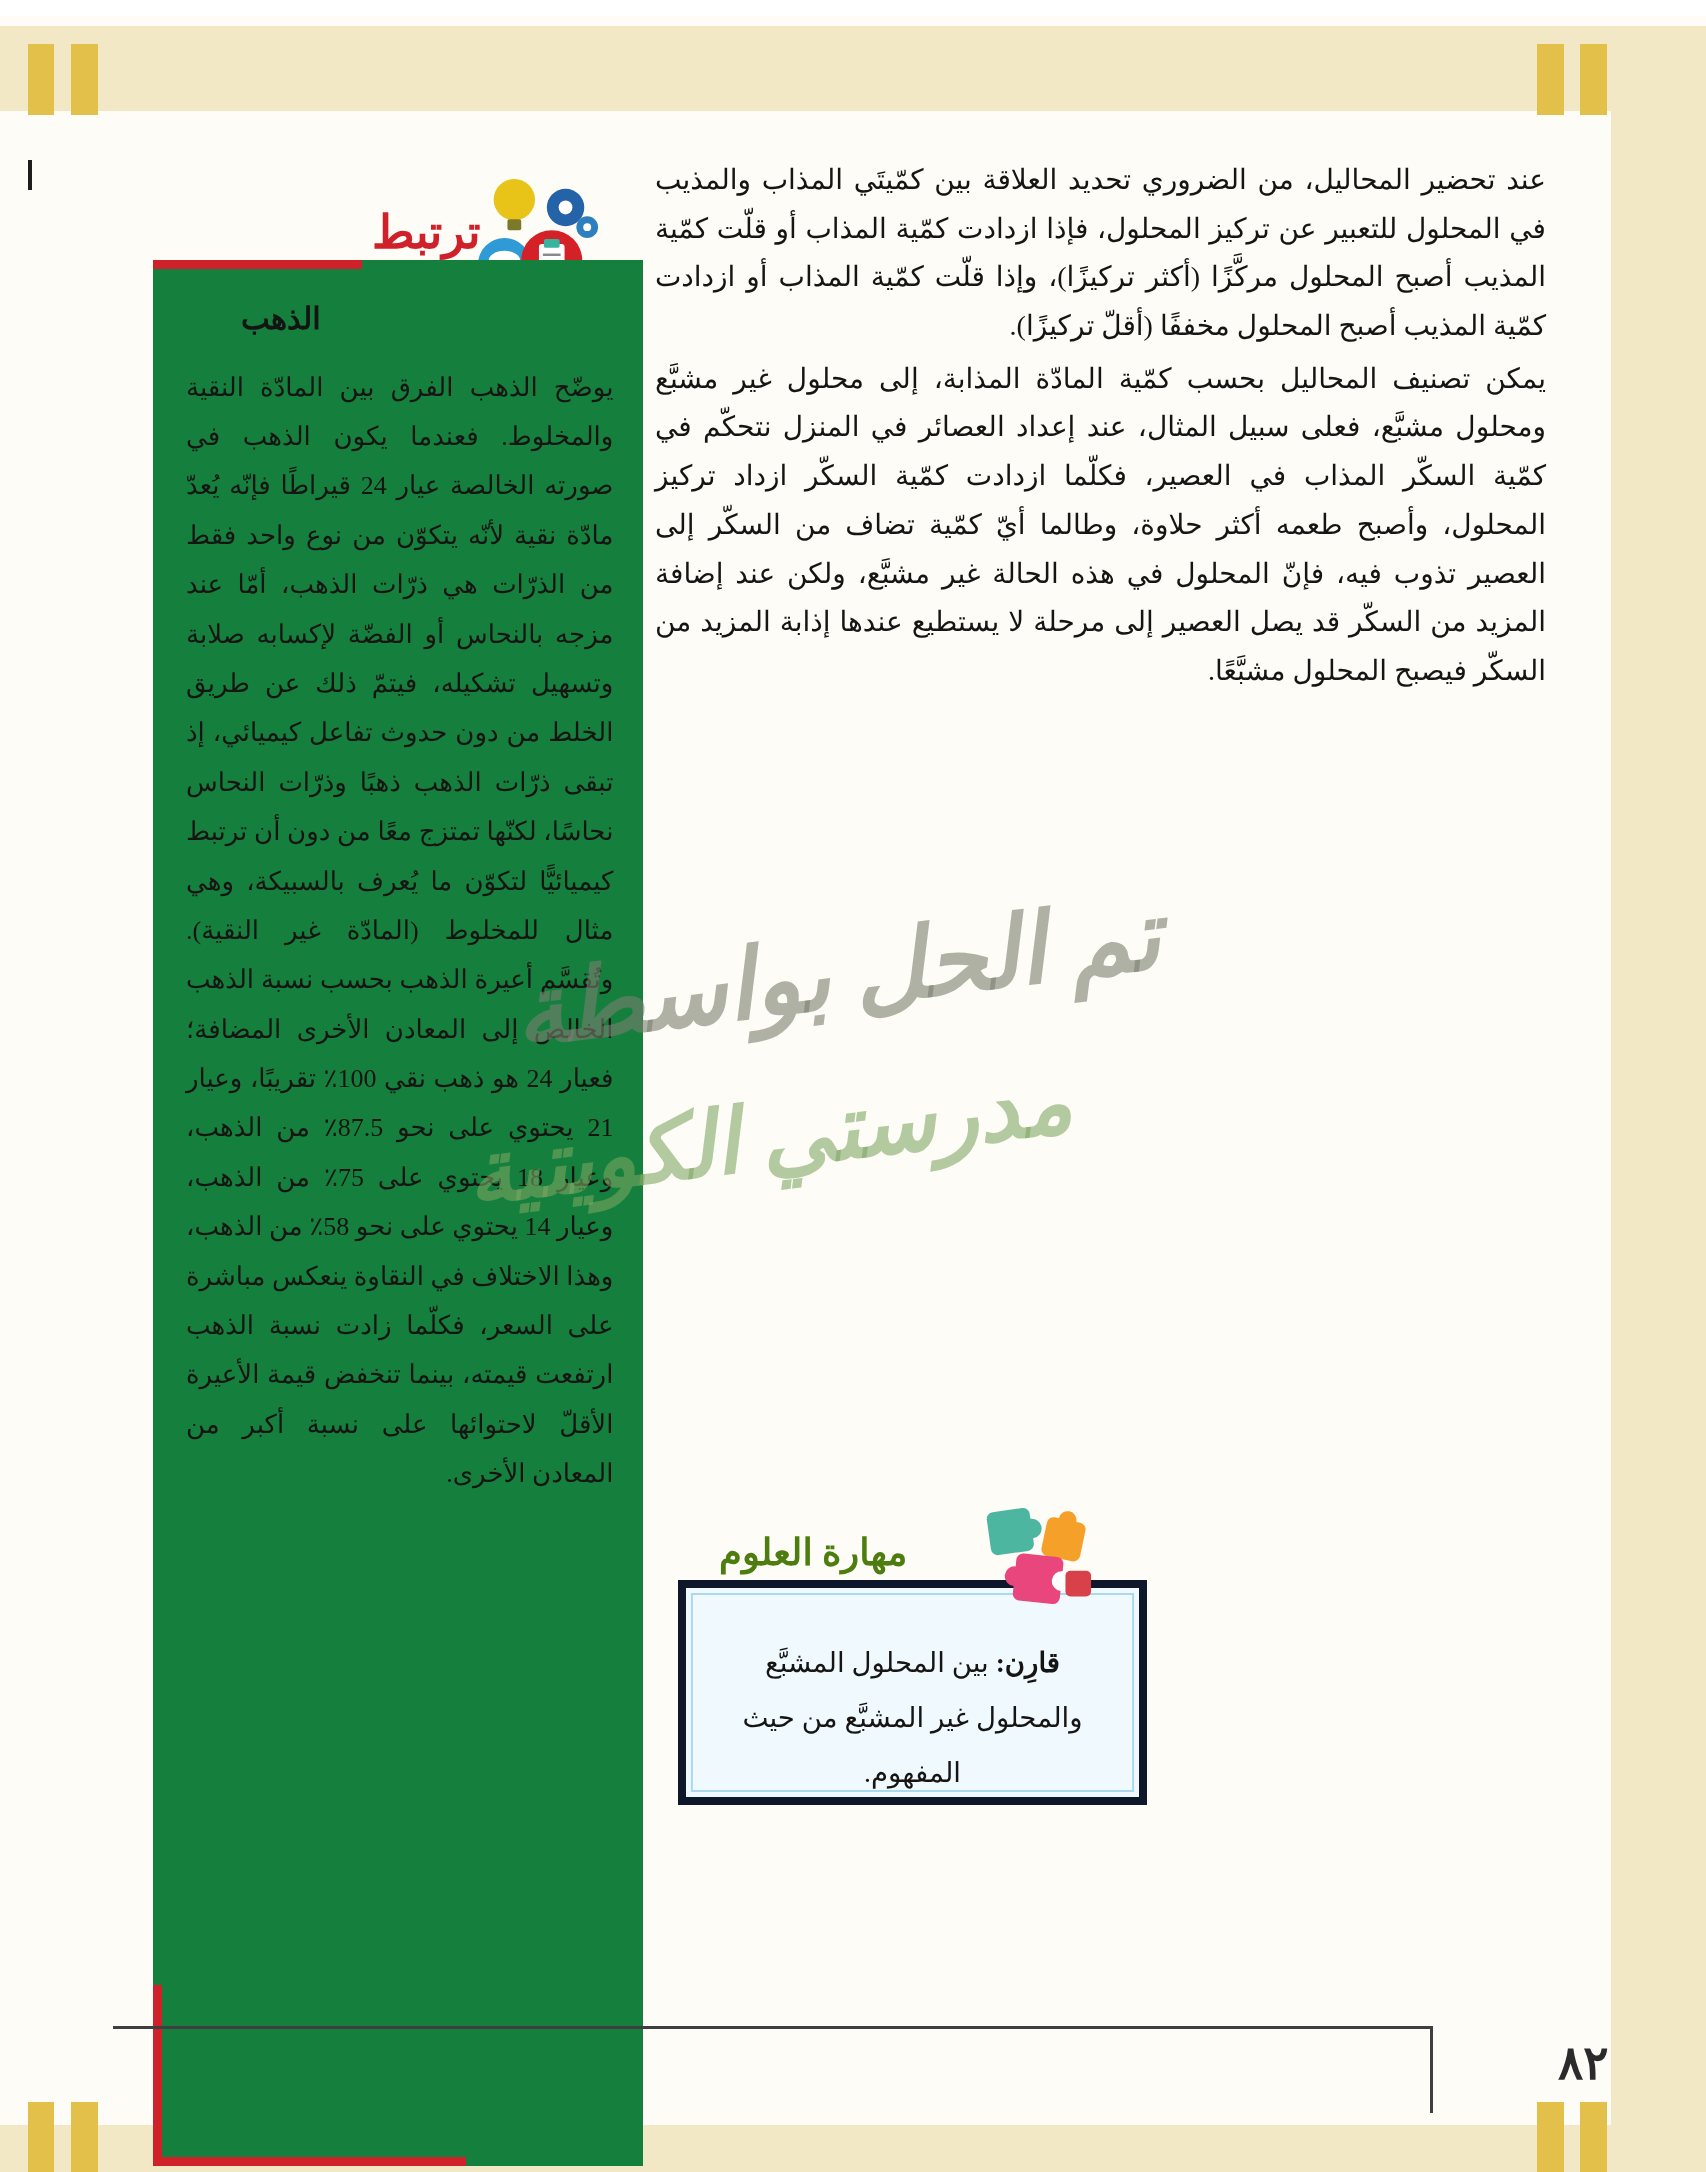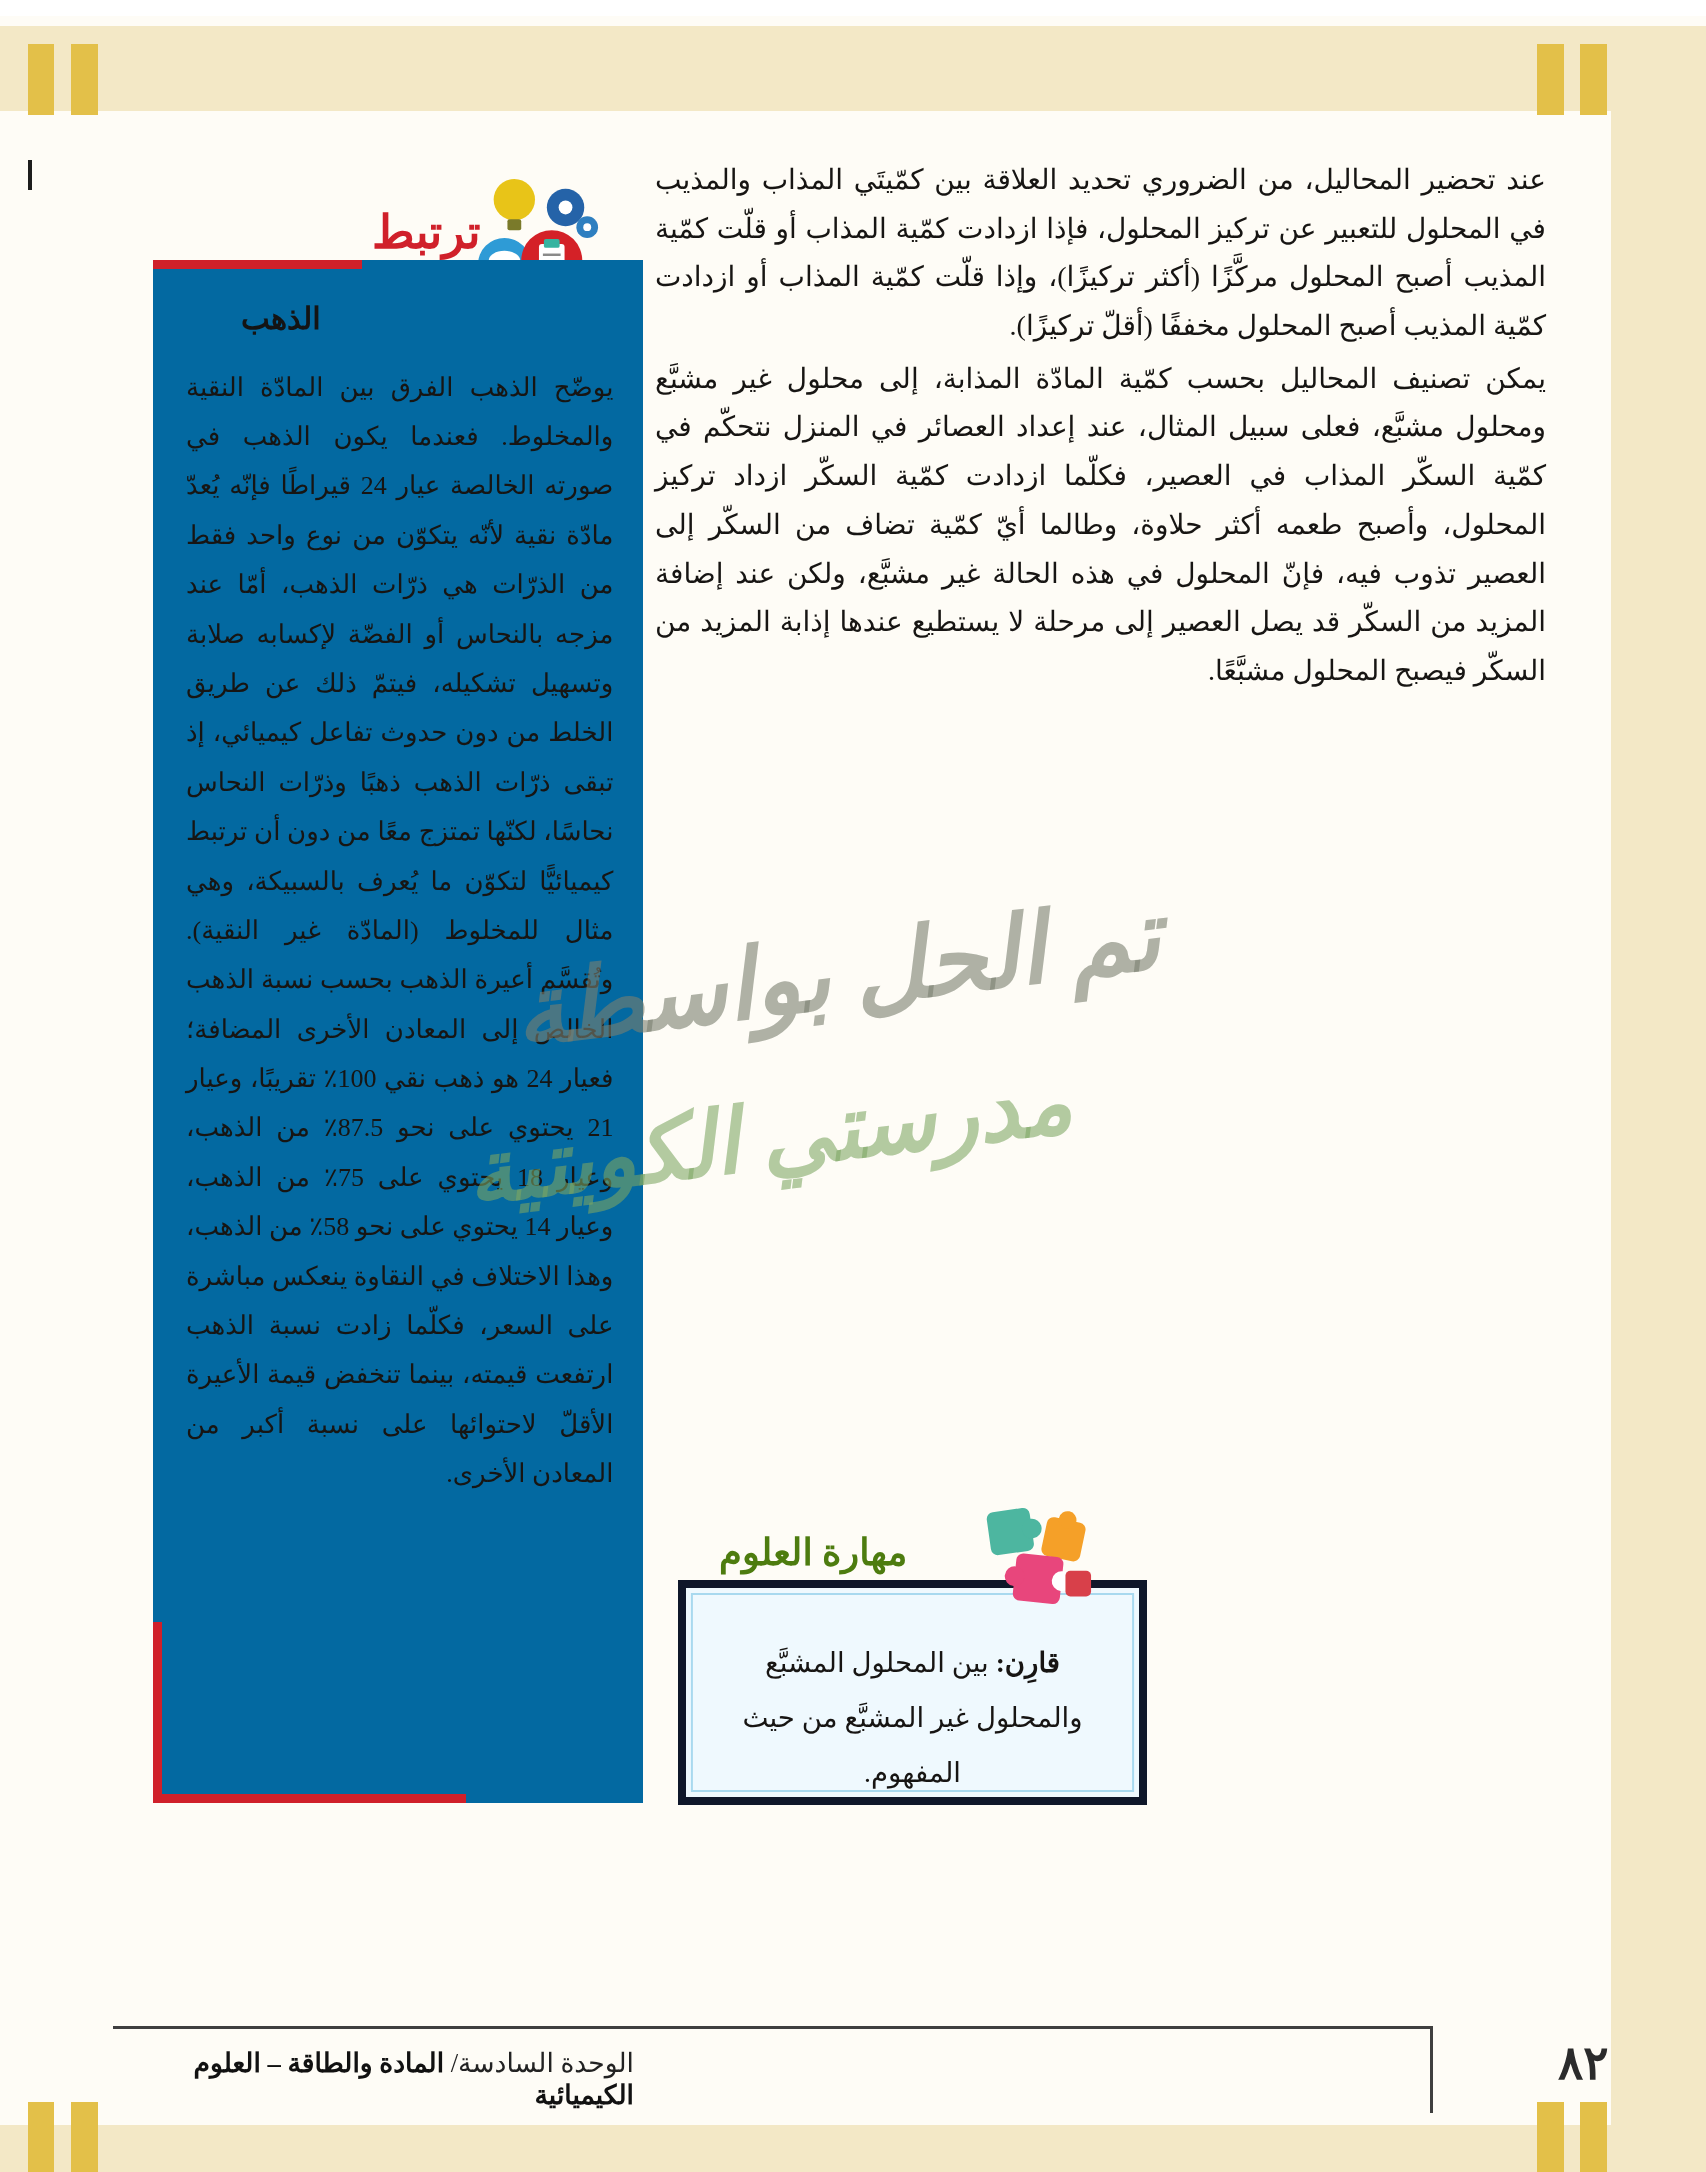--- a/index.html
+++ b/index.html
@@ -29,22 +29,22 @@
   }
   .main-text p { margin:0 0 3.9px 0; }
 
   
   .enrich-icon { position:absolute; left:471px; top:158px; width:130px; height:130px; }
   .enrich-title {
     position:absolute; left:372px; top:189px;
     font-size:46px; font-weight:bold; color:#d0202a;
   }
   .pink-box {
-    position:absolute; left:153px; top:244px; width:490px; height:1543px;
-    background:#0369a1; padding:41px 29.6px 33px 33px; overflow:hidden;
+    position:absolute; left:153px; top:244px; width:490px; height:1906px;
+    background:#15803d; padding:41px 29.6px 33px 33px; overflow:hidden;
   }
   .red-accent { position:absolute; background:#d0202a; }
   .red-accent.top    { top:0; left:0; width:209px; height:8.9px; }
   .red-accent.left   { bottom:0; left:0; width:8.9px; height:181px; }
   .red-accent.bottom { bottom:0; left:0; width:313px; height:8.9px; }
   .pink-box h3 {
     font-size:30.5px; font-weight:bold; color:#141414;
     text-align:left; margin:0 0 25.6px 55px;
   }
   .pink-box .enrich-body {
@@ -174,19 +174,16 @@
         <rect x="100" y="78" width="26" height="26" rx="5" fill="#d8404a"></rect>
       </svg>
     </span>
     <div class="skill-box">
       <p><strong>قارِن:</strong> <span>بين المحلول المشبَّع والمحلول غير المشبَّع من حيث المفهوم.</span></p>
     </div>
   </section>
 
   <div class="footer-rule"></div>
   <div class="footer-vrule"></div>
-  <div class="footer-text">
-    <span>الوحدة السادسة/ </span><span class="subject">المادة والطاقة – العلوم الكيميائية</span>
-  </div>
   <div class="page-number">٨٢</div>
 
 </div>
 
 
 </body></html>

